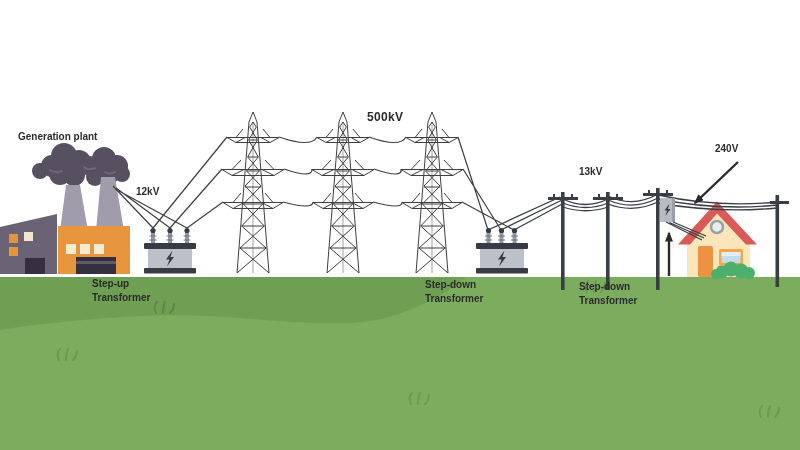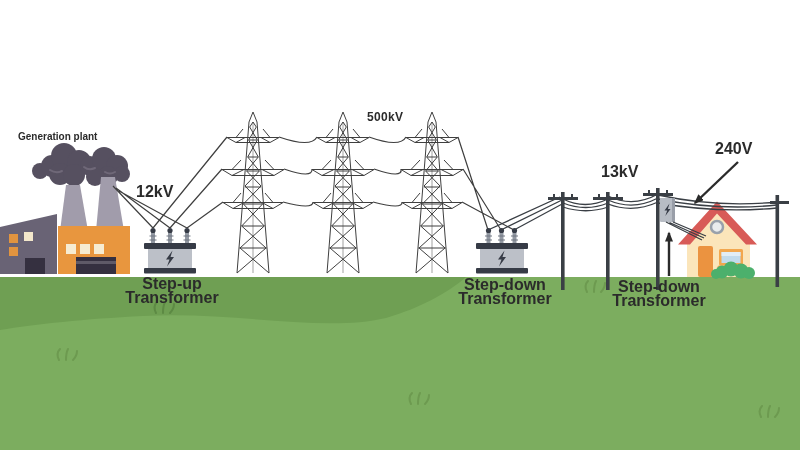--- a/index.html
+++ b/index.html
@@ -1,25 +1,25 @@
 <!DOCTYPE html>
 <html style="--background: #ffffff; --ground-dark: #6f9f53; --ground-light: #7cad5f; --grass-tuft-dark: #5d8a44; --grass-tuft-light: #6d9a50; --factory-gray: #696375; --factory-orange: #e8963e; --window-cream: #f6ecd2; --smoke: #565060; --stack-gray: #a19cab; --transformer-body: #bcc0c8; --transformer-band: #363b46; --wire: #3f3f3f; --pole: #3a3f45; --house-wall: #fbe5ba; --house-roof: #d85b57; --house-door: #eb9340; --window-glass: #c2dbec; --bush: #4cb06c; --label-text: #2b2b2b;"><head>
 <meta charset="utf-8">
 <style>
   html,body{margin:0;padding:0;}
   #stage{position:relative;width:800px;height:450px;background:var(--background,#fff);overflow:hidden;
          font-family:"Liberation Sans",sans-serif;}
   #stage svg{position:absolute;left:0;top:0;}
-  .lbl{position:absolute;font-weight:bold;font-size:16px;line-height:14px;color:var(--label-text,#2c2c2c);white-space:nowrap;}
-  .lbl.center{text-align:center;white-space:normal;}
+  .lbl{position:absolute;font-weight:bold;font-size:10px;line-height:14px;color:var(--label-text,#2c2c2c);white-space:nowrap;}
+  .lbl.center{text-align:left;white-space:normal;}
   .lbl span{display:block;}
   #lbl-generation-plant{left:18px;top:130px;font-size:10px;}
   #lbl-12kv{left:136px;top:185px;}
   #lbl-500kv{left:367px;top:110px;font-size:12px;letter-spacing:.3px;}
-  #lbl-13kv{left:601px;top:165px;}
+  #lbl-13kv{left:579px;top:165px;}
   #lbl-240v{left:715px;top:142px;}
   #lbl-stepup{left:92px;top:277px;width:160px;}
   #lbl-hvline{left:215px;top:278px;width:250px;}
   #lbl-stepdown1{left:425px;top:278px;width:160px;}
   #lbl-stepdown2{left:579px;top:280px;width:160px;}
   
   .f-ground-light{fill:var(--ground-light,#7cad5f);}
   .f-ground-dark{fill:var(--ground-dark,#6f9f53);}
   .s-wire{stroke:var(--wire,#3f3f3f);fill:none;stroke-width:1.2;}
   .s-tower{stroke:var(--wire,#454545);fill:none;stroke-width:1;}

